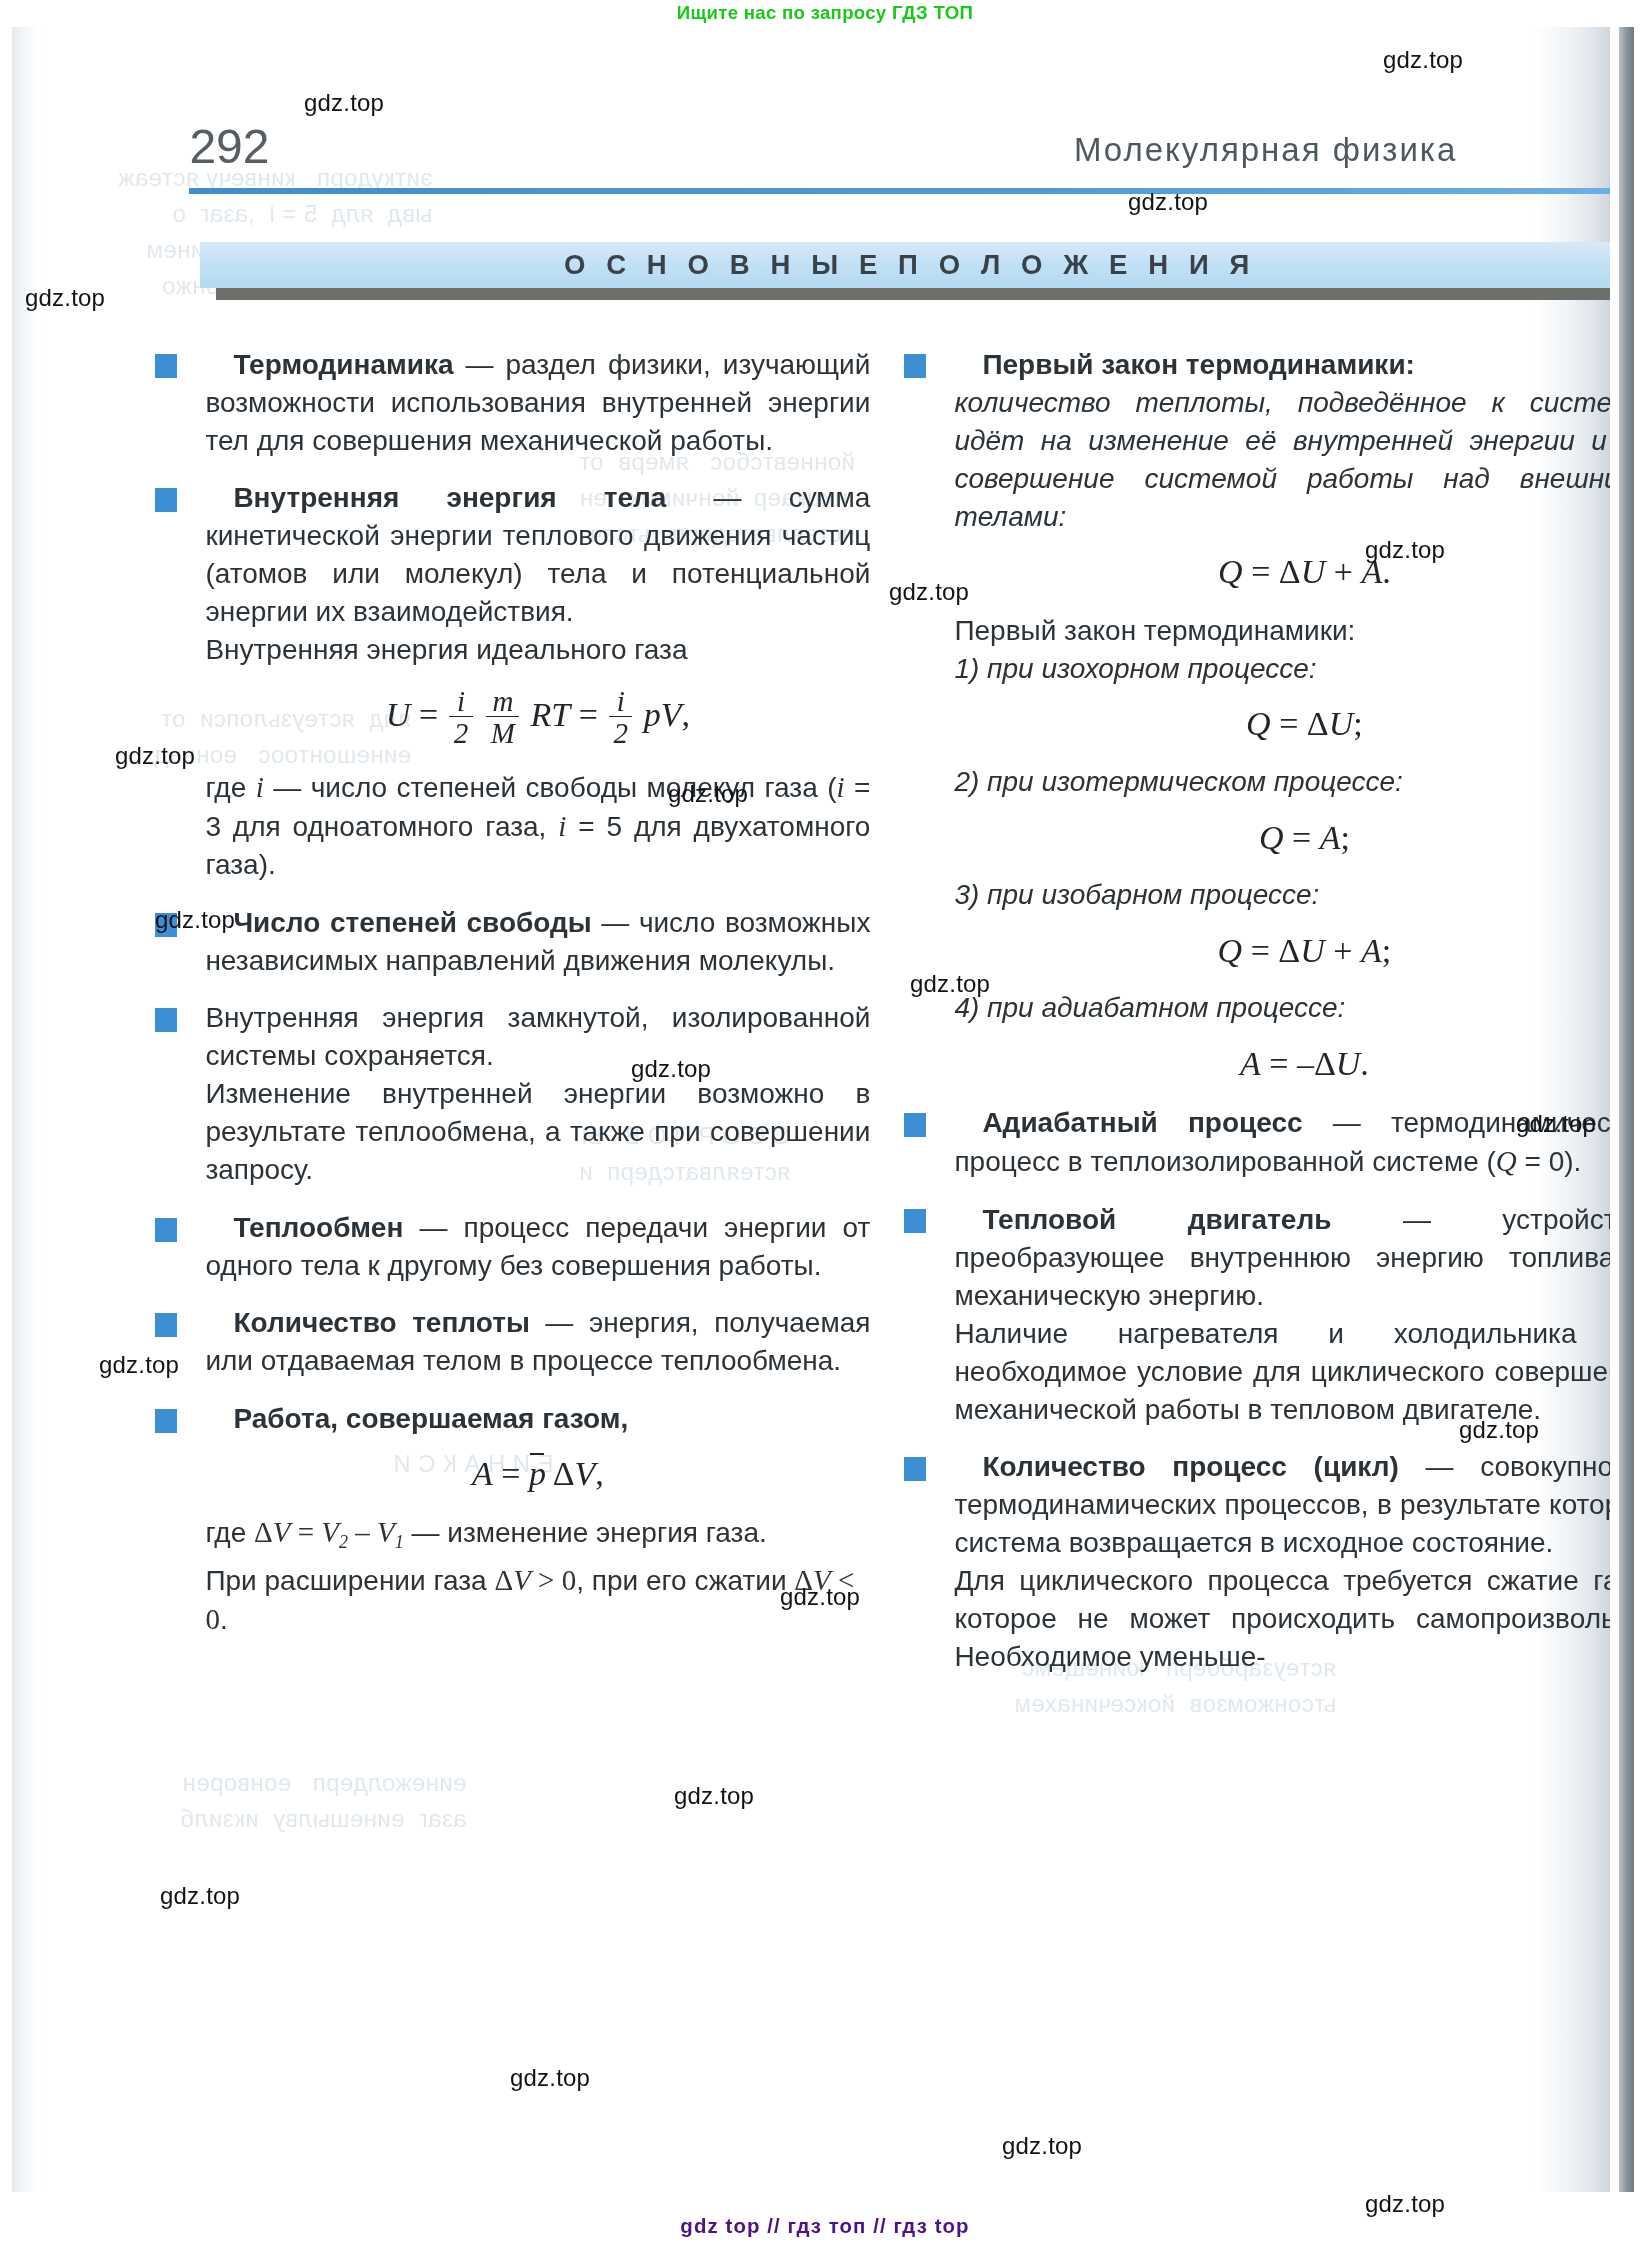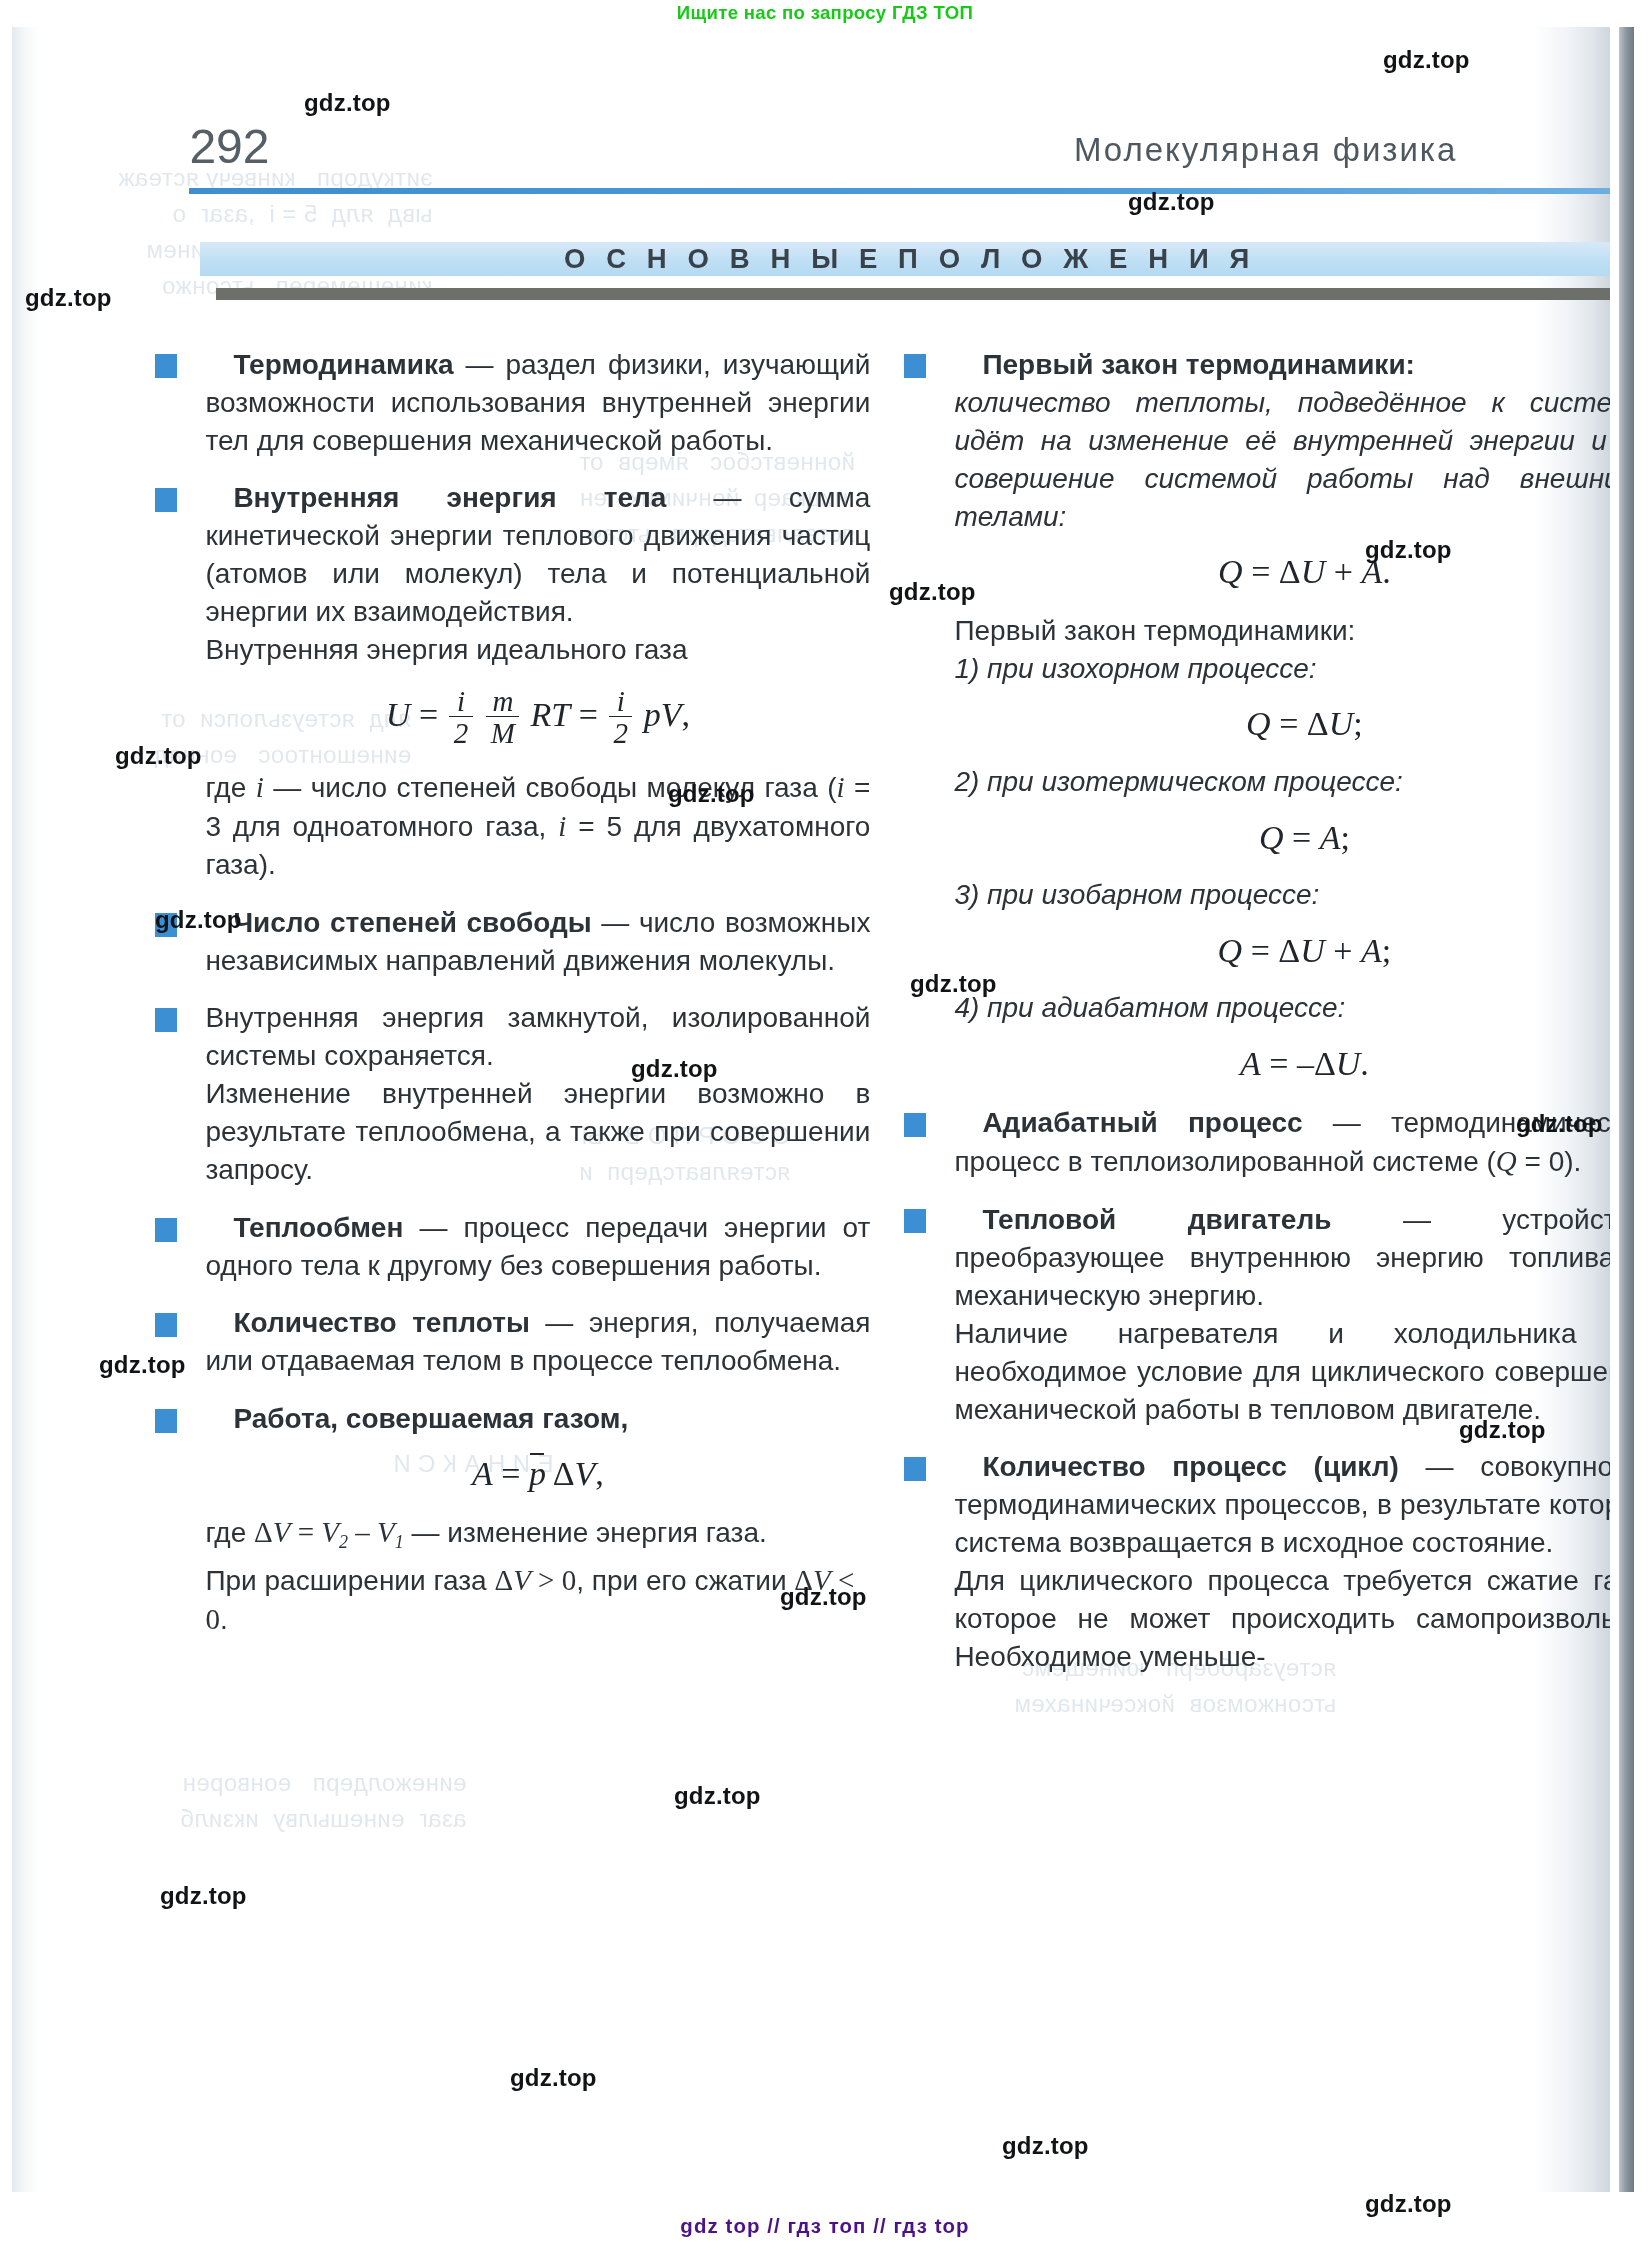--- a/index.html
+++ b/index.html
@@ -81,21 +81,21 @@
   #head-rule{
     position:absolute;left:177px;top:161px;width:1454px;height:6.2px;
     background:linear-gradient(90deg,#3e8ed0 0%,#4d9cd8 60%,#6fb0e2 100%);
   }
 
   
   #section-banner-wrap{
     position:absolute;left:188px;top:215px;width:1449px;height:59px;
   }
   #section-banner{
-    position:absolute;left:0;top:0;width:1419px;height:34px;
+    position:absolute;left:0;top:0;width:1419px;height:46px;
     background:linear-gradient(180deg,#d7e9f7 0%,#bfdff4 55%,#b5daf2 100%);
     display:flex;align-items:center;justify-content:center;
   }
   #section-banner .banner-text{
     font-size:27.5px;font-weight:700;color:#39424a;letter-spacing:6.6px;
     white-space:nowrap;
   }
   #banner-shadow-bottom{
     position:absolute;left:16px;top:46px;width:1430px;height:12.4px;
     background:#6d6f6b;
@@ -151,21 +151,21 @@
 
   
   .lawlist .lawitem{font-size:28px;line-height:38px;color:#2c3338;font-style:italic;}
   .lawhead{font-size:28px;line-height:39px;color:#2c3338;}
 
   
   .wm{
     position:absolute;z-index:30;
     color:#111316;
     font-family:"Liberation Sans", sans-serif;
-    font-size:24px;font-weight:700;letter-spacing:0.2px;
+    font-size:24px;font-weight:400;letter-spacing:0.2px;
     white-space:nowrap;pointer-events:none;user-select:none;
   }
 
   
   #footer{
     position:absolute;left:0;top:2215px;width:1650px;
     text-align:center;z-index:40;
   }
   #footer .footer-text{
     color:#4c1386;font-size:20.4px;letter-spacing:1.1px;font-weight:700;

